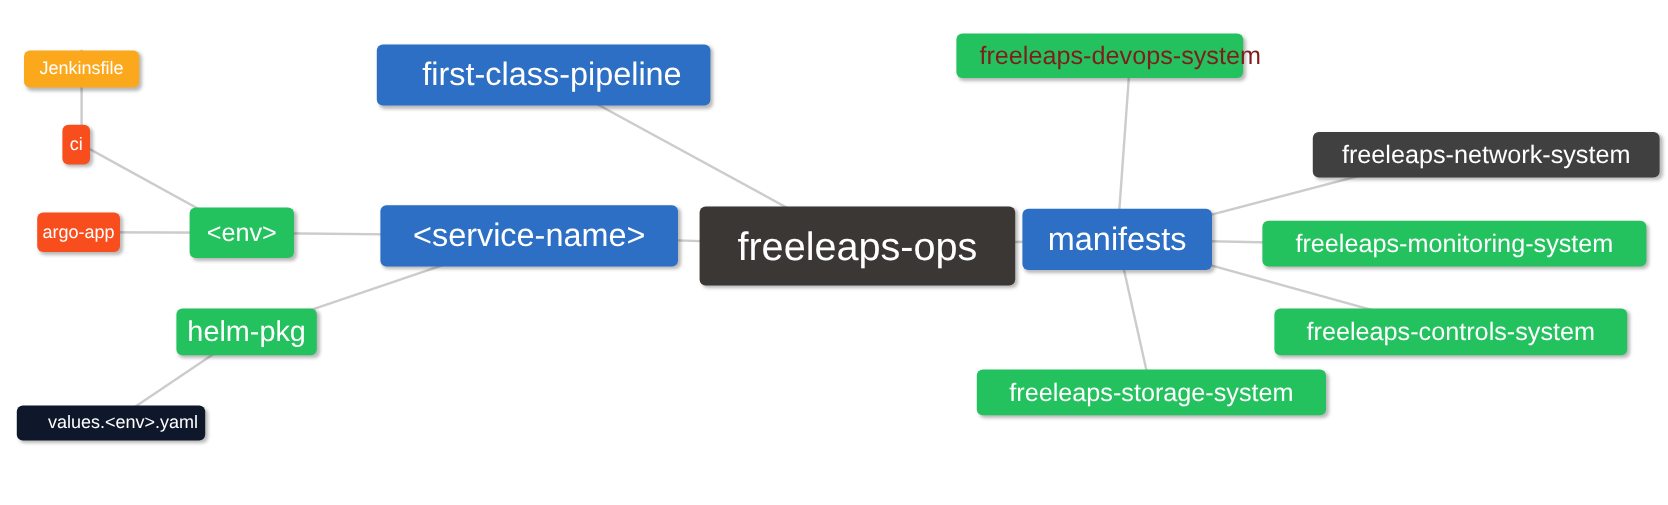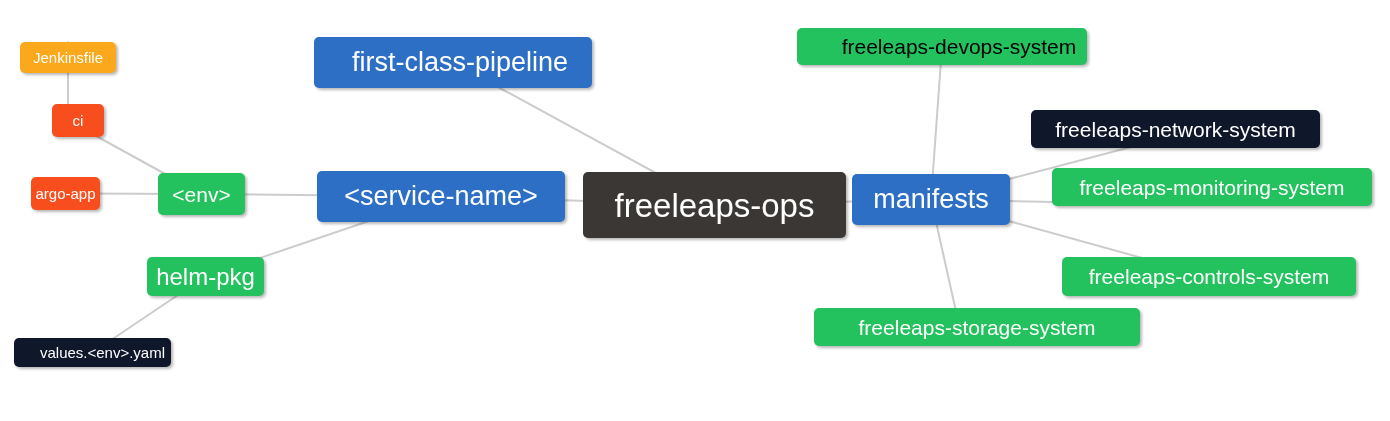--- a/index.html
+++ b/index.html
@@ -54,28 +54,28 @@
       <line x1="441" y1="196.5" x2="714.5" y2="205" stroke="#CCCCCC" stroke-width="2"></line>
       <line x1="714.5" y1="205" x2="931" y2="199.5" stroke="#CCCCCC" stroke-width="2"></line>
       <line x1="931" y1="199.5" x2="942" y2="46.5" stroke="#CCCCCC" stroke-width="2"></line>
       <line x1="931" y1="199.5" x2="1199.5" y2="129" stroke="#CCCCCC" stroke-width="2"></line>
       <line x1="931" y1="199.5" x2="1212" y2="205" stroke="#CCCCCC" stroke-width="2"></line>
       <line x1="931" y1="199.5" x2="1209" y2="276.5" stroke="#CCCCCC" stroke-width="2"></line>
       <line x1="931" y1="199.5" x2="959.5" y2="327" stroke="#CCCCCC" stroke-width="2"></line>
     </svg>
   <div>
       <div class="node" style="left: 20px; top: 42px; width: 96px; height: 31px; font-size: 15px; background: rgb(251, 168, 28); color: rgb(255, 255, 255);">Jenkinsfile</div>
-      <div class="node" style="left: 52px; top: 104px; width: 52px; height: 33px; font-size: 15px; background: rgb(248, 78, 30); color: rgb(255, 255, 255);">ci</div>
+      <div class="node" style="left: 52px; top: 104px; width: 23px; height: 33px; font-size: 15px; background: rgb(248, 78, 30); color: rgb(255, 255, 255);">ci</div>
       <div class="node" style="left: 31px; top: 177px; width: 69px; height: 33px; font-size: 15px; background: rgb(248, 78, 30); color: rgb(255, 255, 255);">argo-app</div>
       <div class="node" style="left: 158px; top: 173px; width: 87px; height: 42px; font-size: 21px; background: rgb(35, 194, 94); color: rgb(255, 255, 255);">&lt;env&gt;</div>
       <div class="node" style="left: 314px; top: 37px; width: 278px; height: 51px; font-size: 27px; background: rgb(45, 111, 196); color: rgb(255, 255, 255); padding-left: 14px;">first-class-pipeline</div>
       <div class="node" style="left: 317px; top: 171px; width: 248px; height: 51px; font-size: 27px; background: rgb(45, 111, 196); color: rgb(255, 255, 255);">&lt;service-name&gt;</div>
       <div class="node" style="left: 147px; top: 257px; width: 117px; height: 39px; font-size: 24px; background: rgb(35, 194, 94); color: rgb(255, 255, 255);">helm-pkg</div>
       <div class="node" style="left: 14px; top: 338px; width: 157px; height: 29px; font-size: 15px; background: #0f172a; color: rgb(255, 255, 255); padding-left: 20px;">values.&lt;env&gt;.yaml</div>
       <div class="node" style="left: 583px; top: 172px; width: 263px; height: 66px; font-size: 33px; background: rgb(59, 55, 53); color: rgb(255, 255, 255);">freeleaps-ops</div>
       <div class="node" style="left: 852px; top: 174px; width: 158px; height: 51px; font-size: 27px; background: rgb(45, 111, 196); color: rgb(255, 255, 255); text-align: right;">manifests</div>
-      <div class="node" style="left: 797px; top: 28px; width: 290px; height: 37px; font-size: 21px; background: rgb(35, 194, 94); color: #000000; padding-left: 34px;">freeleaps-devops-system</div>
-      <div class="node" style="left: 1031px; top: 110px; width: 289px; height: 38px; font-size: 21px; background: #0f172a; color: rgb(255, 255, 255);">freeleaps-network-system</div>
-      <div class="node" style="left: 1052px; top: 168px; width: 320px; height: 38px; font-size: 21px; background: rgb(35, 194, 94); color: rgb(255, 255, 255);">freeleaps-monitoring-system</div>
+      <div class="node" style="left: 797px; top: 28px; width: 239px; height: 37px; font-size: 21px; background: rgb(35, 194, 94); color: #7f1d1d; padding-left: 34px;">freeleaps-devops-system</div>
+      <div class="node" style="left: 1094px; top: 110px; width: 289px; height: 38px; font-size: 21px; background: #404040; color: rgb(255, 255, 255);">freeleaps-network-system</div>
+      <div class="node" style="left: 1052px; top: 184px; width: 320px; height: 38px; font-size: 21px; background: rgb(35, 194, 94); color: rgb(255, 255, 255);">freeleaps-monitoring-system</div>
       <div class="node" style="left: 1062px; top: 257px; width: 294px; height: 39px; font-size: 21px; background: rgb(35, 194, 94); color: rgb(255, 255, 255);">freeleaps-controls-system</div>
-      <div class="node" style="left: 814px; top: 308px; width: 326px; height: 38px; font-size: 21px; background: rgb(35, 194, 94); color: rgb(255, 255, 255);">freeleaps-storage-system</div>
+      <div class="node" style="left: 814px; top: 308px; width: 291px; height: 38px; font-size: 21px; background: rgb(35, 194, 94); color: rgb(255, 255, 255);">freeleaps-storage-system</div>
     </div>
 </div>
 
 </body></html>

